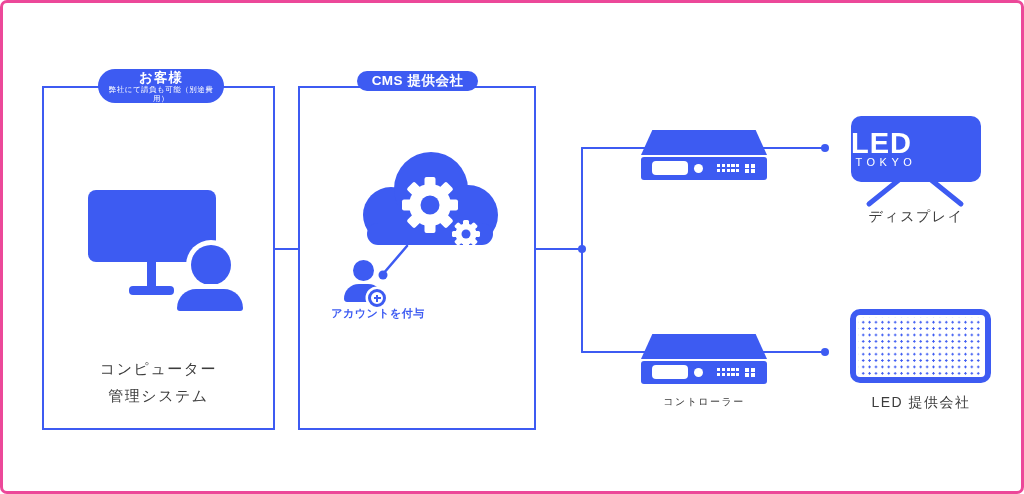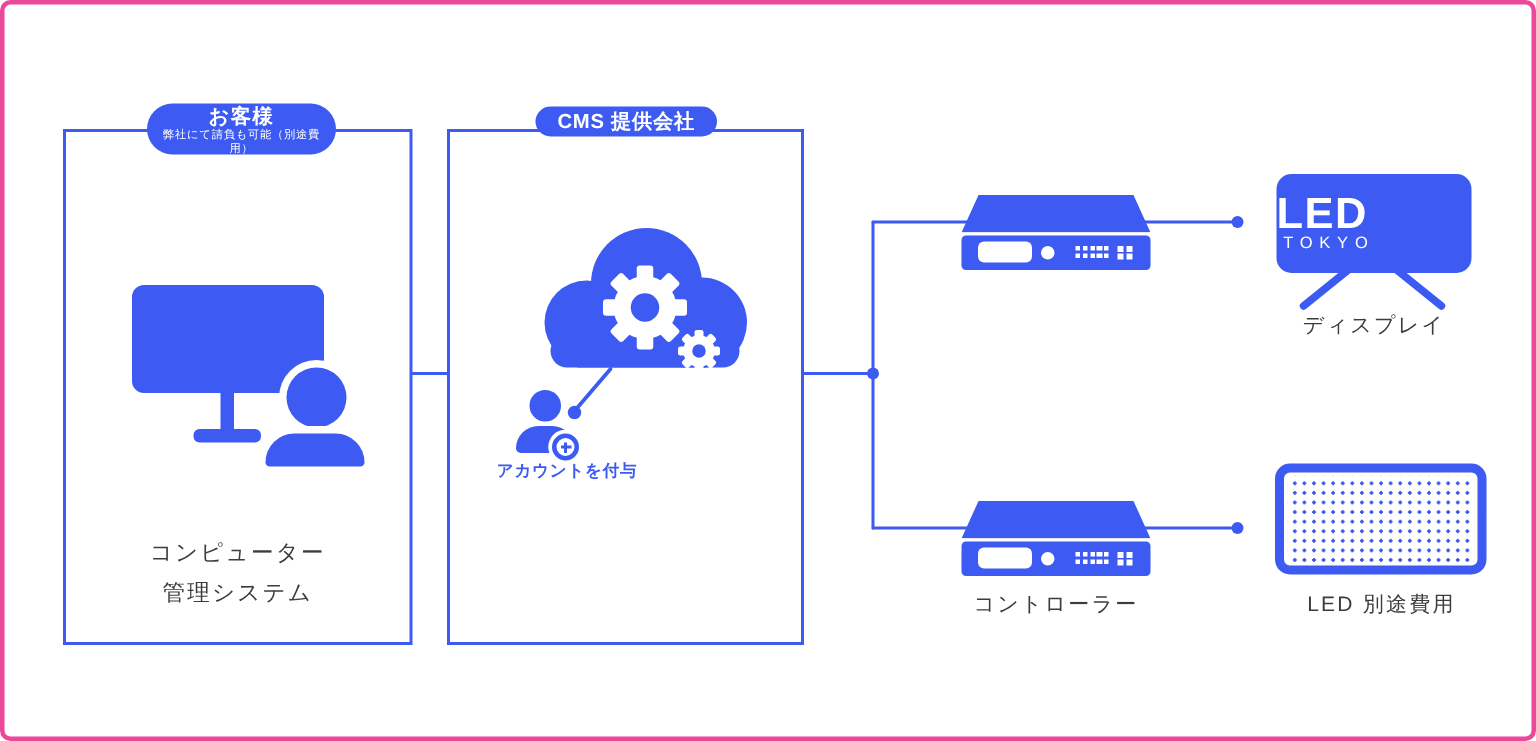--- a/index.html
+++ b/index.html
@@ -23,21 +23,21 @@
   .badge-customer .t{font-size:13.5px;font-weight:bold;line-height:15px;letter-spacing:1px;}
   .badge-customer .s{font-size:7.5px;line-height:9px;letter-spacing:.5px;}
   .badge-cms{left:354px;top:68px;width:121px;height:20px;font-size:13.5px;font-weight:bold;letter-spacing:.5px;}
   
   .caption{
     position:absolute;z-index:2;color:#3c3c3c;font-size:15px;letter-spacing:1.5px;
     text-align:center;line-height:27px;
   }
   .cap-customer{left:39px;top:352px;width:233px;}
   .cap-cms{left:295px;top:352px;width:238px;}
-  .cap-controller{left:611px;top:390px;width:180px;font-size:14px;line-height:18px;}
+  .cap-controller{left:611px;top:390px;width:180px;font-size:10px;line-height:18px;}
   .cap-display{left:838px;top:204px;width:150px;font-size:14px;line-height:18px;}
   .cap-ledpanel{left:843px;top:390px;width:150px;font-size:14px;line-height:18px;}
   
   .monitor-screen{position:absolute;left:85px;top:187px;width:128px;height:72px;background:#3d5bf2;border-radius:8px;z-index:2;}
   .monitor-stand{position:absolute;left:144px;top:258px;width:9px;height:27px;background:#3d5bf2;z-index:2;}
   .monitor-base{position:absolute;left:126px;top:283px;width:45px;height:9px;background:#3d5bf2;border-radius:4px;z-index:2;}
   .person-head{position:absolute;left:188px;top:242px;width:40px;height:40px;background:#3d5bf2;border-radius:50%;
     box-shadow:0 0 0 5px #fff;z-index:3;}
   .person-body{position:absolute;left:174px;top:286px;width:66px;height:22px;background:#3d5bf2;
     border-radius:33px 33px 5px 5px;box-shadow:0 0 0 5px #fff;z-index:3;}
@@ -220,15 +220,15 @@
 
   <div class="tv-body">
     <div class="tv-logo-top">LED</div>
     <div class="tv-logo-bottom">TOKYO</div>
   </div>
   <div class="caption cap-display">ディスプレイ</div>
 
   <div class="led-panel">
     <div class="led-dots"></div>
   </div>
-  <div class="caption cap-ledpanel">LED 別途費用</div>
+  <div class="caption cap-ledpanel">LED 提供会社</div>
 
 </div>
 
 </body></html>

